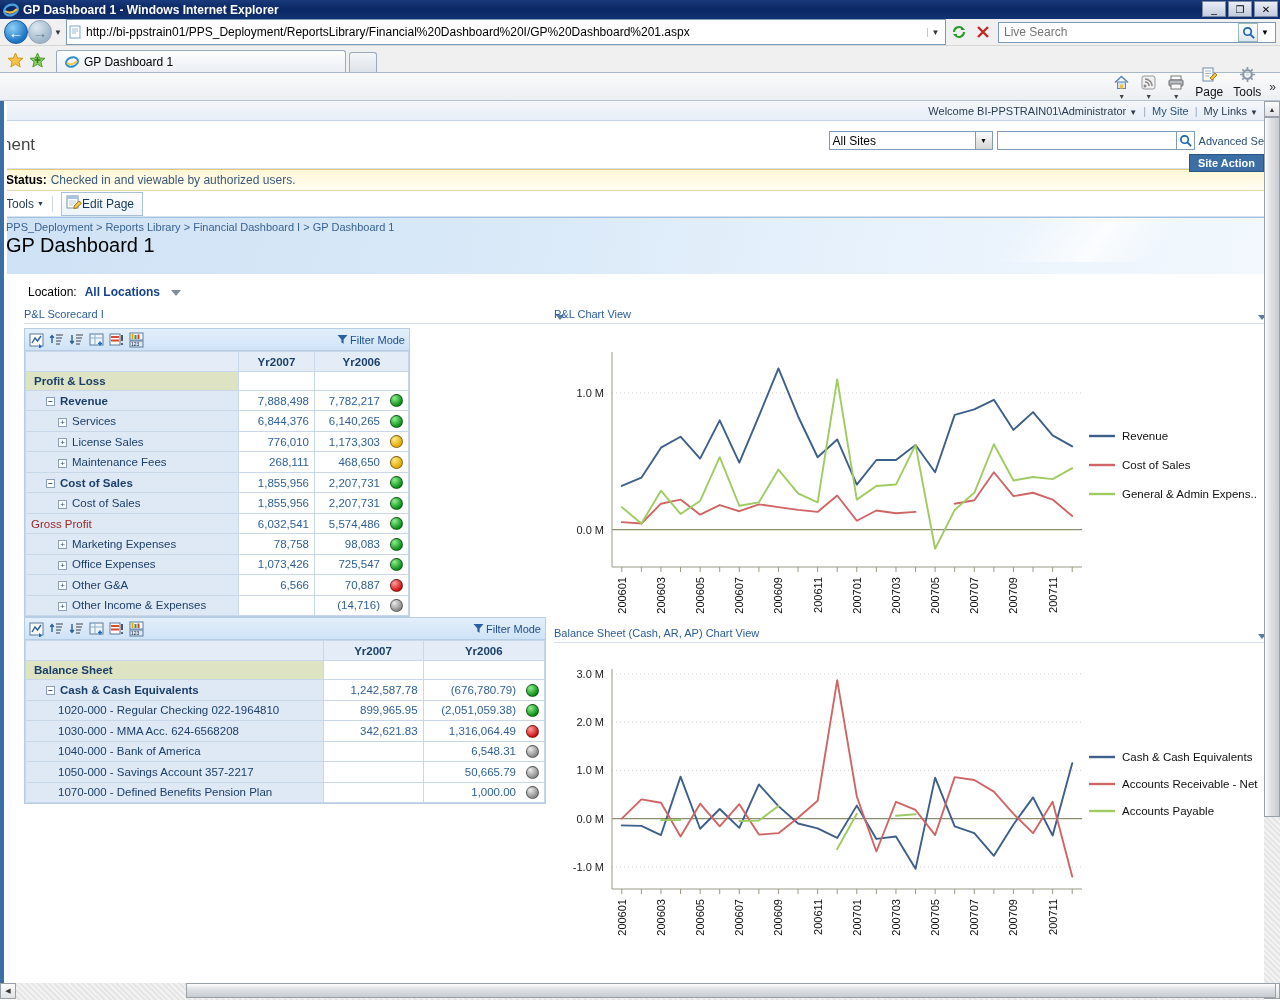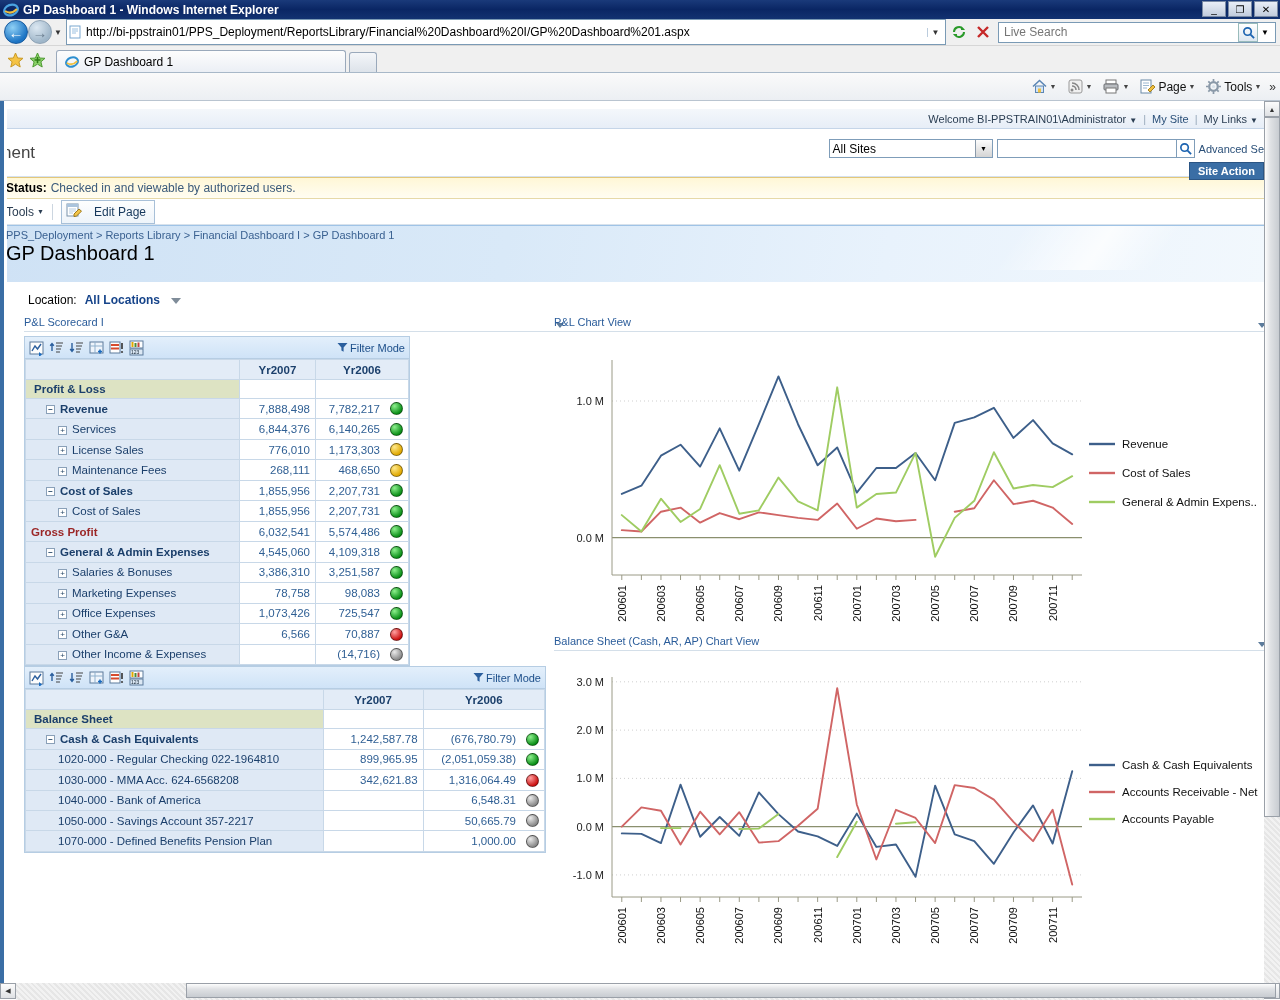--- a/index.html
+++ b/index.html
@@ -83,25 +83,25 @@
   .tab-new {
     margin-left:3px; width:28px;height:20px;
     background:linear-gradient(to bottom,#f4f6f9,#dde3ea);
     border:1px solid #9aa9bb;border-bottom:none;border-radius:3px 3px 0 0;
   }
   .cmdbar {
     height: 28px; background: linear-gradient(to bottom,#fafafa,#eceff3);
     display:flex;align-items:center;justify-content:flex-end;
     border-bottom:1px solid #b9c4d0; padding-right:4px; gap:2px;
   }
-  .cmditem { display:flex;align-items:center;gap:2px;padding:2px 4px;font-size:12px;color:#111; }
+  .cmditem { display:flex;align-items:center;gap:2px;padding:2px 4px;font-size:12px;color:#111;flex-direction:column; }
   .cmditem .caret { font-size:7px; color:#444; }
   
   .pagearea { position:relative; width:1280px; height:898px; overflow:hidden; background:#fff;}
-  .pagecontent { position:absolute; left:0; top:8px; width:1264px; height:880px; overflow:hidden; }
+  .pagecontent { position:absolute; left:0; top:0; width:1264px; height:880px; overflow:hidden; }
   
   .spglobal {
     height: 20px; background: linear-gradient(to bottom,#f4f7fb,#e7eef7);
     border-bottom:1px solid #c5d5e8;
     display:flex;align-items:center;justify-content:flex-end;
     font-size:11px; color:#2a3d52; padding-right:6px; gap:6px;
   }
   .spglobal a { color:#2a4f78; text-decoration:none; }
   .spglobal .sep { color:#9ab; }
   .spbanner {
@@ -134,21 +134,21 @@
     display:flex;align-items:center; padding-left:6px; font-size:12px; color:#3b5a7a;
   }
   .statusbar b { color:#000; margin-right:4px; }
   .toolsbar {
     height: 26px; background:#fff; display:flex;align-items:center;
     border-bottom:1px solid #d8e2ec; padding-left:6px; gap:8px;
   }
   .toolsmenu { font-size:12px;color:#2a3d52; display:flex;align-items:center;gap:3px;}
   .vsep { width:1px;height:16px;background:#ccd6e0;}
   .editpage {
-    display:flex;align-items:center;gap:12px;
+    display:flex;align-items:center;gap:0;
     border:1px solid #a8c0d8; background:linear-gradient(to bottom,#fdfefe,#eef4fa);
     padding:2px 8px 2px 4px; font-size:12px; color:#16385c;
   }
   .breadcrumbzone {
     height: 57px;
     background: linear-gradient(100deg,#cfe2f5 0%,#d9e9f8 40%,#e8f2fc 70%,#f2f8fd 100%);
     border-top:1px solid #9fc3e6;
     padding-left:6px; position:relative; overflow:hidden;
   }
   .breadcrumbzone:after {
@@ -188,21 +188,21 @@
   .filtermode { margin-left:auto; display:flex;align-items:center;gap:2px; font-size:11px;color:#1d4f8a;}
   table.sc { border-collapse:collapse; width:100%; background:#fff; }
   table.sc th, table.sc td { border:1px solid #c8d8e8; font-size:11.5px; padding:3px 5px; }
   table.sc th { background:#e3ecf7; color:#1b3f6b; font-weight:bold; text-align:center; height:20px;}
   table.sc th.blank { background:#e3ecf7; }
   td.lbl { background:#dfe9f5; color:#1b3f6b;margin-left:16px; }
   td.lbl.hdrgreen { background:#dde3c3; color:#1b3f6b; font-weight:bold; }
   td.lbl.lvl0 { padding-left:8px; font-weight:bold; }
   td.lbl.lvl1 { padding-left:20px; font-weight:bold; }
   td.lbl.lvl2 { padding-left:32px; }
-  td.lbl.redtext { color:#9b2727; font-weight:bold; }
+  td.lbl.redtext { color:#9b2727; font-weight:normal; }
   td.num { text-align:right; color:#2f5f94; background:#fff; white-space:nowrap;}
   td.kpi { width:18px; background:#fff; padding:1px 2px; text-align:center;}
   .tnode { display:inline-block; width:9px;height:9px;border:1px solid #8aa0b8; background:#fff;
            font-size:8px; line-height:7px; text-align:center; color:#2a4a6a; margin-right:5px; vertical-align:middle;}
   .light { display:inline-block; width:13px;height:13px;border-radius:50%; vertical-align:middle;
            border:1px solid rgba(0,0,0,.45); }
   .light.green { background: radial-gradient(circle at 32% 28%, #8df08d, #0a8f17 72%); }
   .light.yellow { background: radial-gradient(circle at 32% 28%, #ffe98a, #e0a800 72%); }
   .light.red { background: radial-gradient(circle at 32% 28%, #ffa0a0, #cc1111 72%); }
   .light.gray { background: radial-gradient(circle at 32% 28%, #eaeaea, #8a8a8a 72%); }
@@ -540,32 +540,20 @@
                   <tr>
                     <td class="lbl lvl2"><span class="tnode">+</span><span>Cost of Sales</span></td>
                     <td class="num">1,855,956</td>
                     <td class="num" style="border-right: none;">2,207,731</td>
                     <td class="kpi" style="border-left: none;"><span class="light green"></span></td>
                   </tr>
                   <tr>
                     <td class="lbl redtext"><span>Gross Profit</span></td>
                     <td class="num">6,032,541</td>
                     <td class="num" style="border-right: none;">5,574,486</td>
-                    <td class="kpi" style="border-left: none;"><span class="light green"></span></td>
-                  </tr>
-                  <tr>
-                    <td class="lbl lvl1"><span class="tnode">−</span><span style="font-weight: bold;">General &amp; Admin Expenses</span></td>
-                    <td class="num">4,545,060</td>
-                    <td class="num" style="border-right: none;">4,109,318</td>
-                    <td class="kpi" style="border-left: none;"><span class="light green"></span></td>
-                  </tr>
-                  <tr>
-                    <td class="lbl lvl2"><span class="tnode">+</span><span>Salaries &amp; Bonuses</span></td>
-                    <td class="num">3,386,310</td>
-                    <td class="num" style="border-right: none;">3,251,587</td>
                     <td class="kpi" style="border-left: none;"><span class="light green"></span></td>
                   </tr>
                   <tr>
                     <td class="lbl lvl2"><span class="tnode">+</span><span>Marketing Expenses</span></td>
                     <td class="num">78,758</td>
                     <td class="num" style="border-right: none;">98,083</td>
                     <td class="kpi" style="border-left: none;"><span class="light green"></span></td>
                   </tr>
                   <tr>
                     <td class="lbl lvl2"><span class="tnode">+</span><span>Office Expenses</span></td>

